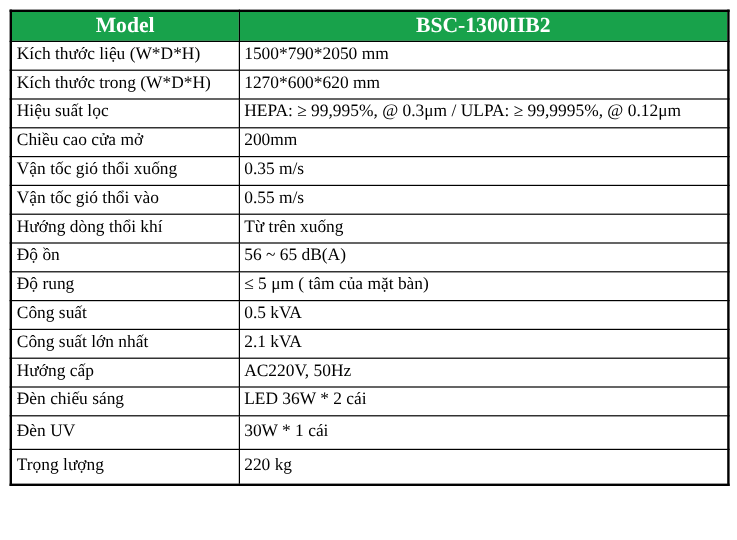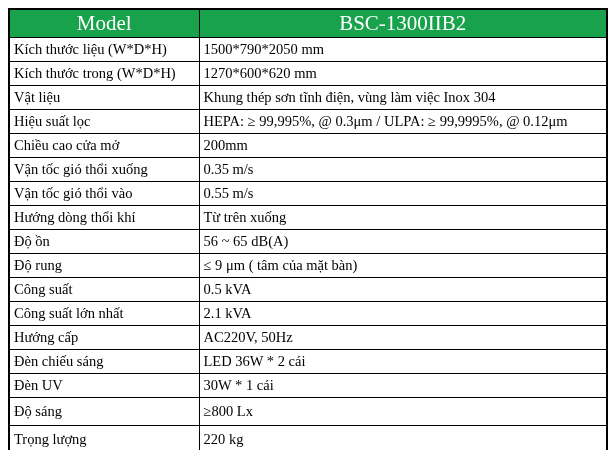--- a/index.html
+++ b/index.html
@@ -33,23 +33,23 @@
     overflow:hidden;
     white-space:nowrap;
   }
   col.c-label{width:190px;}
   col.c-value{width:408px;}
   tr{height:24px;}
   tr.header-row{height:23px;}
   tr.header-row td{
     background:var(--header-bg);
     color:var(--header-text);
-    font-weight:normal;
+    font-weight:bold;
     text-align:center;
-    font-size:21px;
+    font-size:18px;
   }
   td.label-cell{
     text-align:left;
     padding-left:6px;
   }
   td.value-cell{
   }
   tbody tr:nth-last-child(2){height:28px;}
   tbody tr:last-child{height:30px;}
 </style>
@@ -70,24 +70,20 @@
   <tbody>
       <tr>
         <td class="label-cell">Kích thước liệu (W*D*H)</td>
         <td class="value-cell">1500*790*2050 mm</td>
       </tr>
       <tr>
         <td class="label-cell">Kích thước trong (W*D*H)</td>
         <td class="value-cell">1270*600*620 mm</td>
       </tr>
       <tr>
-        <td class="label-cell">Vật liệu</td>
-        <td class="value-cell">Khung thép sơn tĩnh điện, vùng làm việc Inox 304</td>
-      </tr>
-      <tr>
         <td class="label-cell">Hiệu suất lọc</td>
         <td class="value-cell">HEPA: ≥ 99,995%, @ 0.3μm / ULPA: ≥ 99,9995%, @ 0.12μm</td>
       </tr>
       <tr>
         <td class="label-cell">Chiều cao cửa mở</td>
         <td class="value-cell">200mm</td>
       </tr>
       <tr>
         <td class="label-cell">Vận tốc gió thổi xuống</td>
         <td class="value-cell">0.35 m/s</td>
@@ -99,21 +95,21 @@
       <tr>
         <td class="label-cell">Hướng dòng thổi khí</td>
         <td class="value-cell">Từ trên xuống</td>
       </tr>
       <tr>
         <td class="label-cell">Độ ồn</td>
         <td class="value-cell">56 ~ 65 dB(A)</td>
       </tr>
       <tr>
         <td class="label-cell">Độ rung</td>
-        <td class="value-cell">≤ 9 μm ( tâm của mặt bàn)</td>
+        <td class="value-cell">≤ 5 μm ( tâm của mặt bàn)</td>
       </tr>
       <tr>
         <td class="label-cell">Công suất</td>
         <td class="value-cell">0.5 kVA</td>
       </tr>
       <tr>
         <td class="label-cell">Công suất lớn nhất</td>
         <td class="value-cell">2.1 kVA</td>
       </tr>
       <tr>
@@ -122,21 +118,17 @@
       </tr>
       <tr>
         <td class="label-cell">Đèn chiếu sáng</td>
         <td class="value-cell">LED 36W * 2 cái</td>
       </tr>
       <tr>
         <td class="label-cell">Đèn UV</td>
         <td class="value-cell">30W * 1 cái</td>
       </tr>
       <tr>
-        <td class="label-cell">Độ sáng</td>
-        <td class="value-cell">≥800 Lx</td>
-      </tr>
-      <tr>
         <td class="label-cell">Trọng lượng</td>
         <td class="value-cell">220 kg</td>
       </tr>
     </tbody>
 </table>
 
 </body></html>

